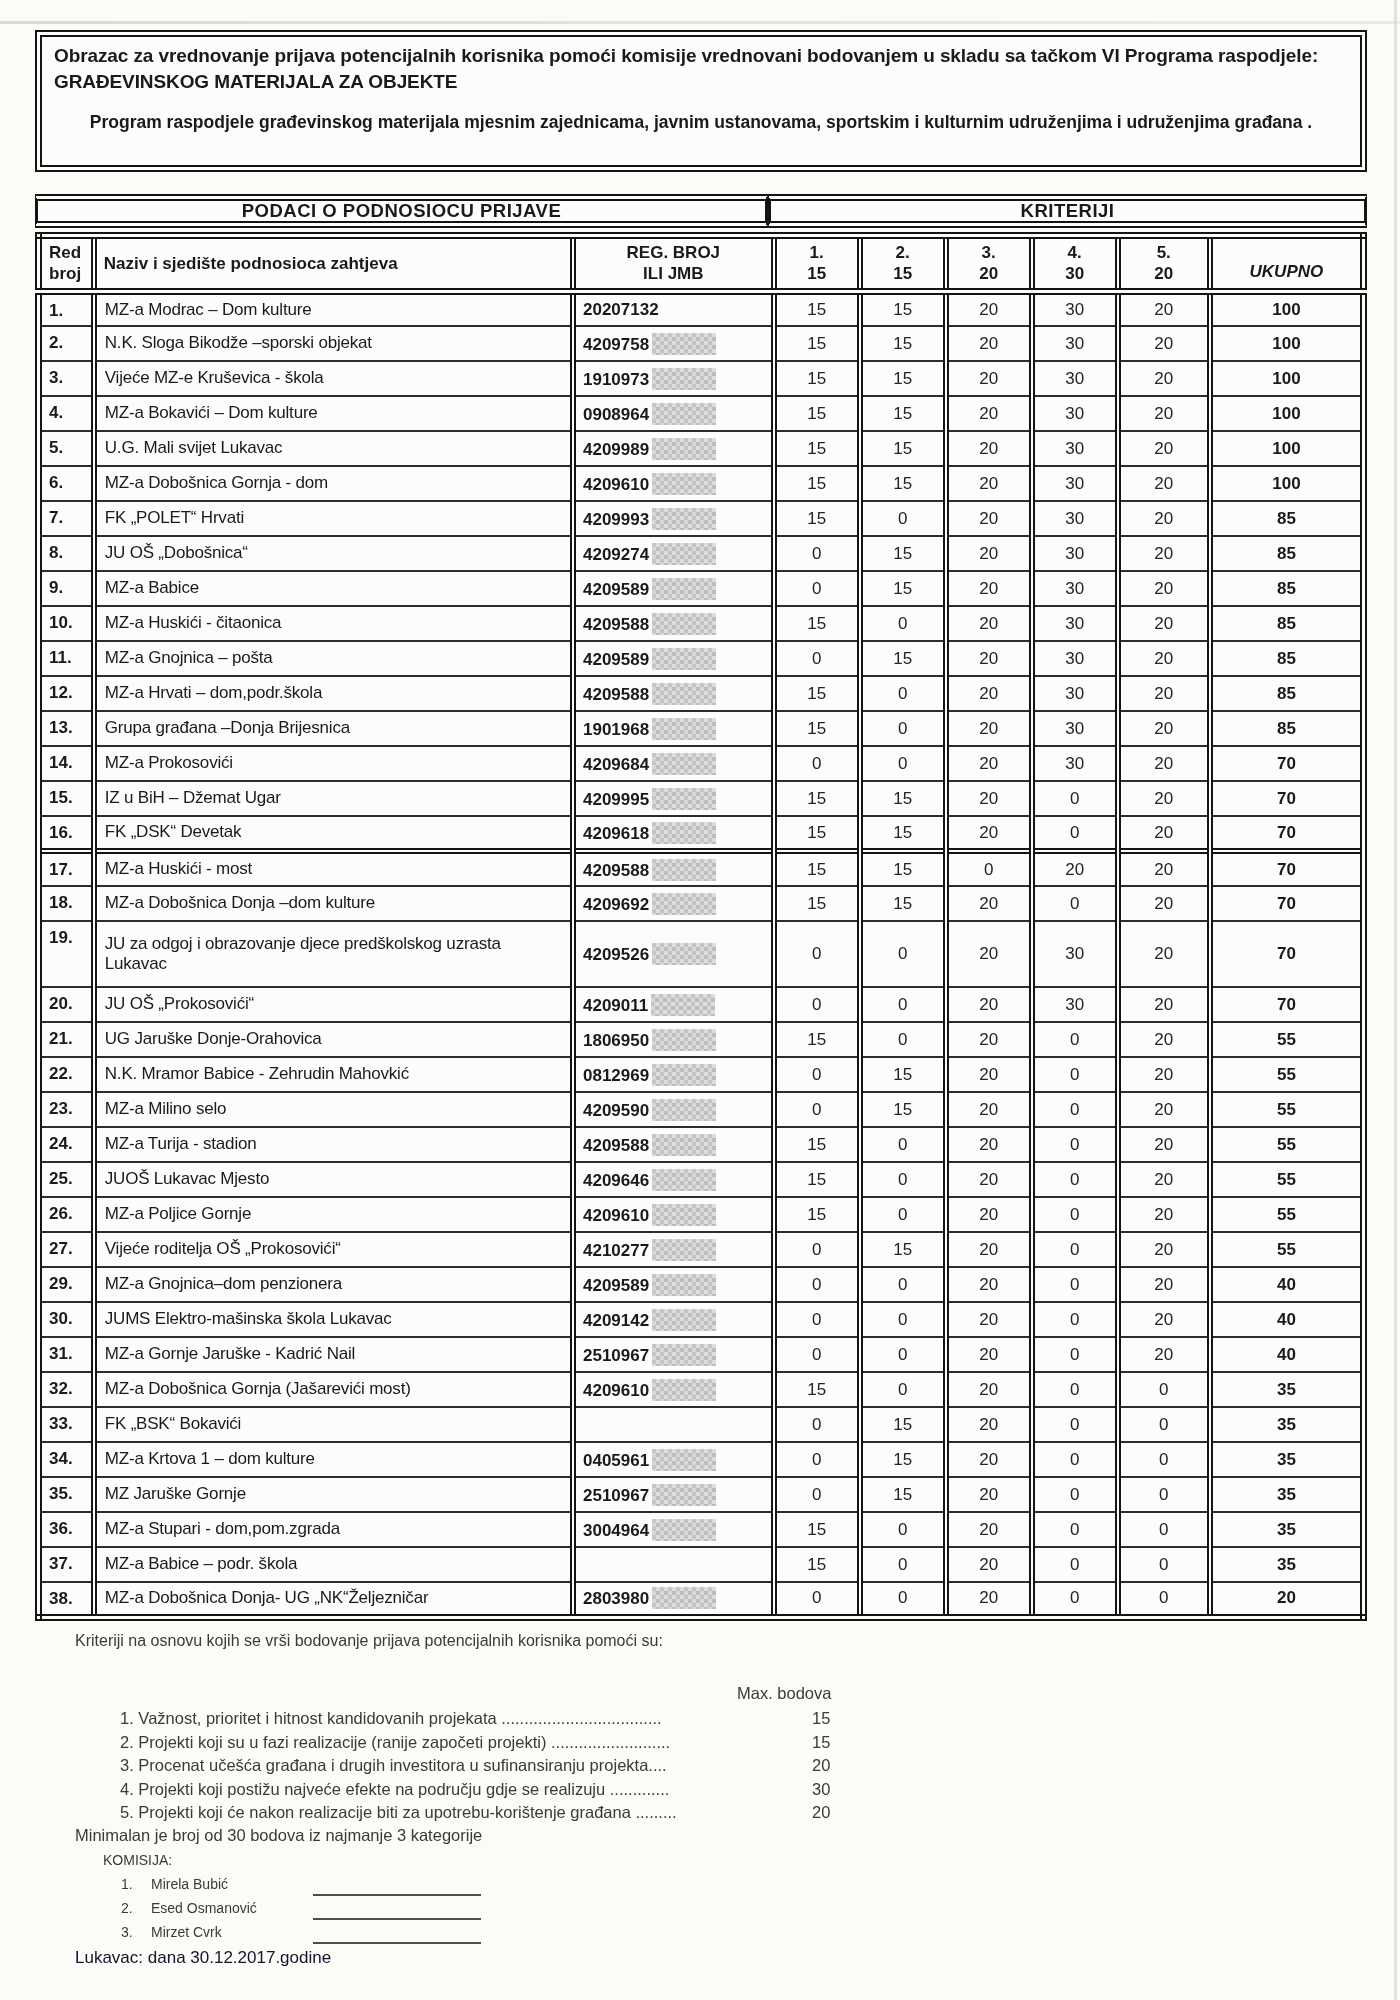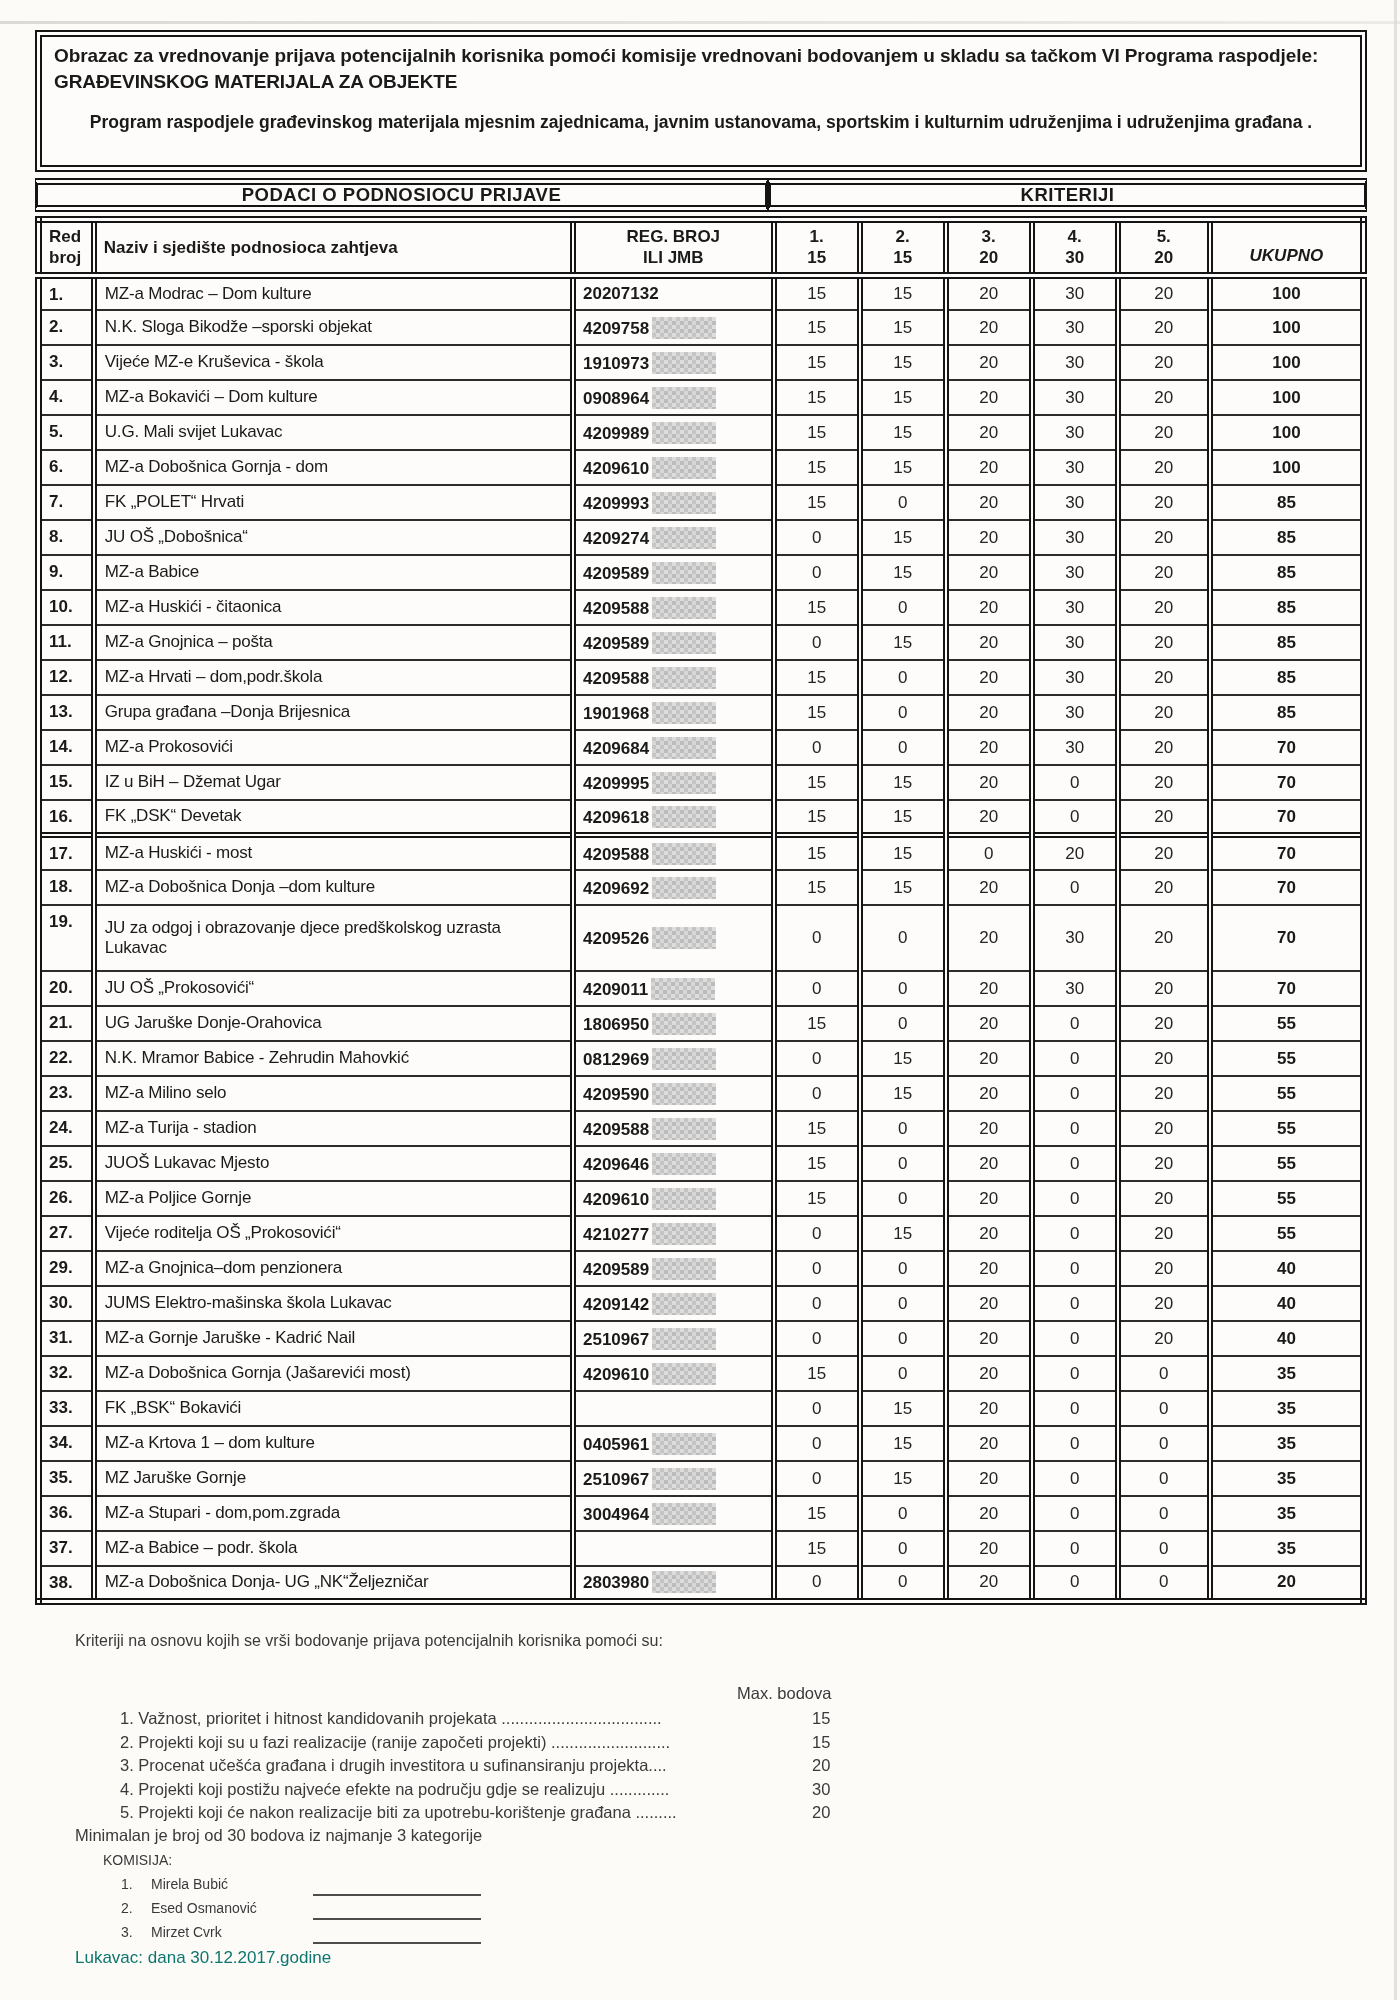--- a/index.html
+++ b/index.html
@@ -17,21 +17,21 @@
 
   
   .title-box {
     border:7px double #141414; padding:6px 12px 30px 12px; background:#fdfcfa;
     box-sizing:border-box;
   }
   .title-main { font-size:19px; font-weight:bold; line-height:1.38; letter-spacing:-0.1px; }
   .title-sub  { font-size:17.5px; font-weight:bold; text-align:center; margin-top:16px; line-height:1.35; }
 
   
-  .section-band { display:flex; margin-top:6px; }
+  .section-band { display:flex; margin-top:22px; }
   .section-cell {
     border-top:7px double #141414; border-bottom:7px double #141414;
     border-left:3px solid #141414; border-right:3px solid #141414;
     background:#fdfcfa; height:34px; display:flex; align-items:center; justify-content:center;
     font-size:18.5px; font-weight:bold; letter-spacing:0.5px; box-sizing:border-box;
   }
   .section-left { width:733px; }
   .section-right { flex:1; }
 
   
@@ -73,21 +73,21 @@
   .crit-text { width:682px; }
   .crit-val { padding-left:10px; }
   .minimal-note { top:1826px; left:75px; font-size:16.5px; }
   .komisija { top:1852px; left:103px; font-size:14px; }
   .komisija-label { margin-bottom:4px; }
   .kom-row { line-height:24px; display:flex; align-items:flex-end; }
   .kom-num { width:30px; padding-left:18px; }
   .kom-name { width:148px; }
   .sig-line { display:inline-block; width:168px; height:15px; border-bottom:2px solid #4c4c4c; margin-left:14px; }
   .nacelnik { top:1858px; left:1092px; width:240px; text-align:center; font-size:16.5px; line-height:1.45; }
-  .date-line { top:1948px; left:75px; font-size:17px; color:#0f766e; }
+  .date-line { top:1948px; left:75px; font-size:17px; color:#0f172a; }
 </style>
 </head>
 <body>
 
 <div class="page">
   <div class="scan-top-line"></div>
   <div class="scan-right-line"></div>
 
   <div class="content">
 

